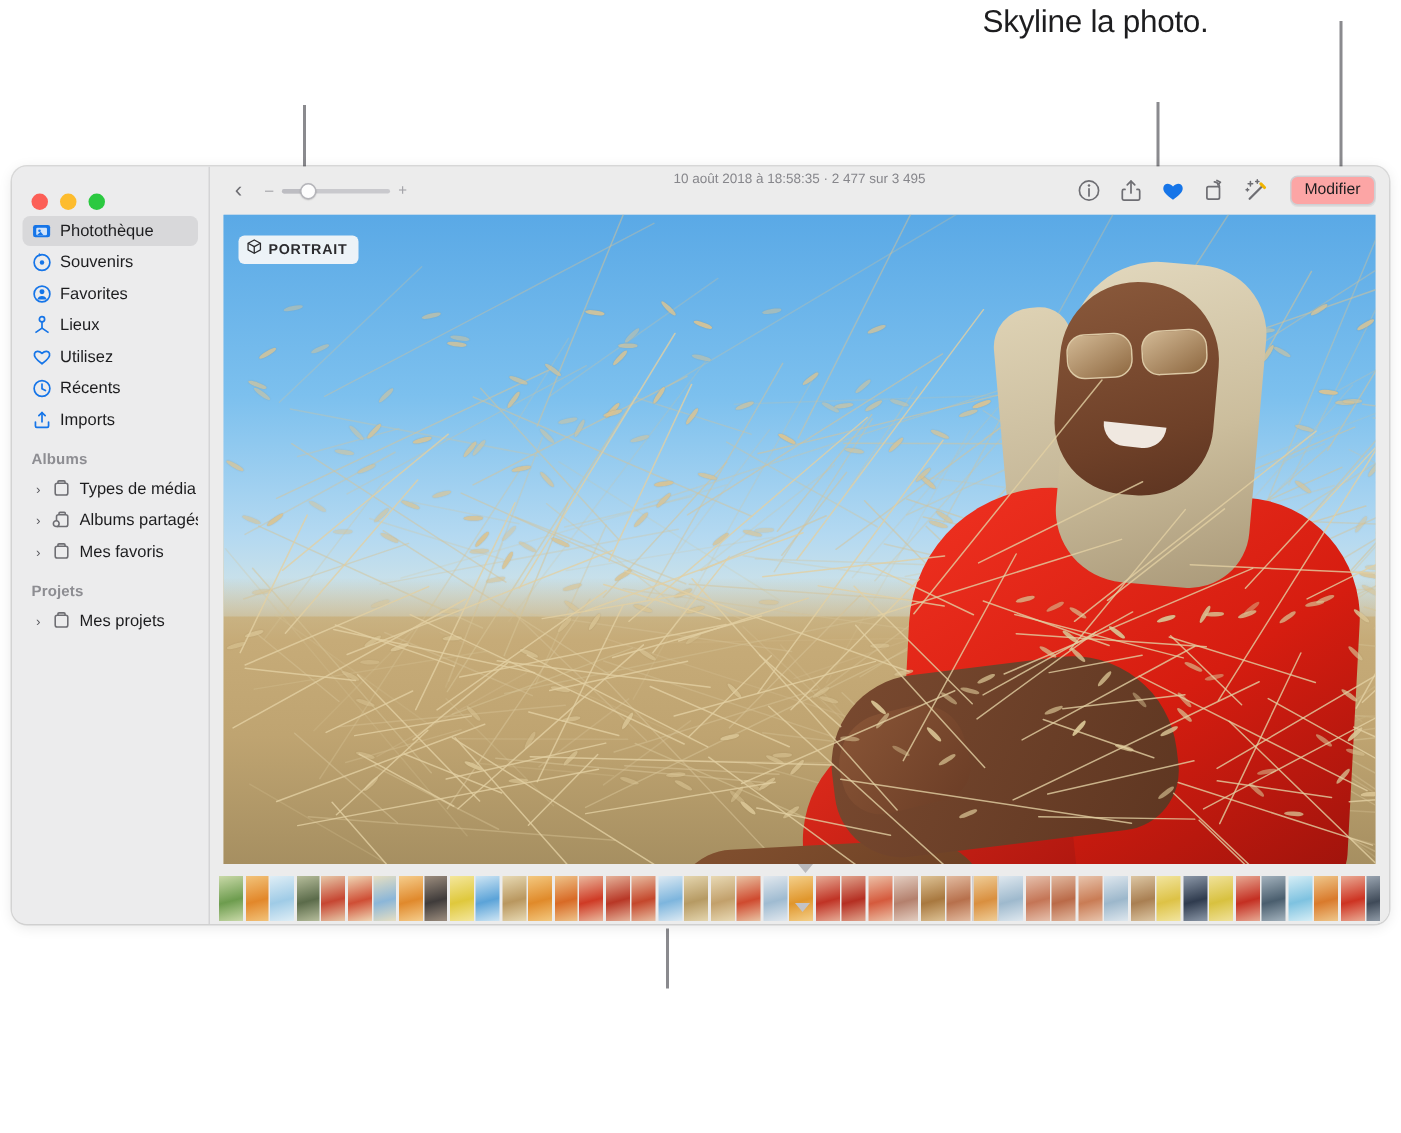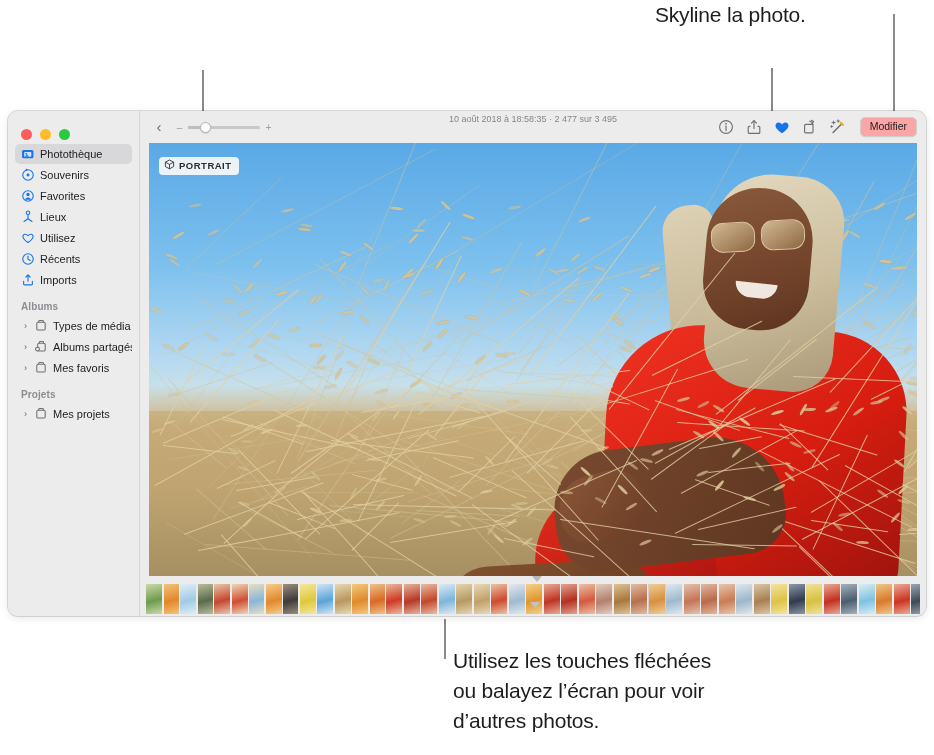--- a/index.html
+++ b/index.html
@@ -289,23 +289,20 @@
 
 <div id="root">
 
   <div class="leader" style="left:202px; top:70px; height:54px;"></div>
 
   <div class="leader" style="left:771px; top:68px; height:52px;"></div>
 
   <div class="callout" style="left:655px; top:0px;">Skyline la photo.</div>
   <div class="leader" style="left:893px; top:14px; height:104px;"></div>
 
-  <div class="callout" style="left:453px; top:646px;">Utilisez les touches fléchées
-ou balayez l’écran pour voir
-d’autres photos.</div>
   <div class="leader" style="left:444px; top:619px; height:40px;"></div>
 
   <div id="window">
 
     <div id="sidebar">
       <div class="traffic">
         <span class="dot red"></span>
         <span class="dot yellow"></span>
         <span class="dot green"></span>
       </div>

